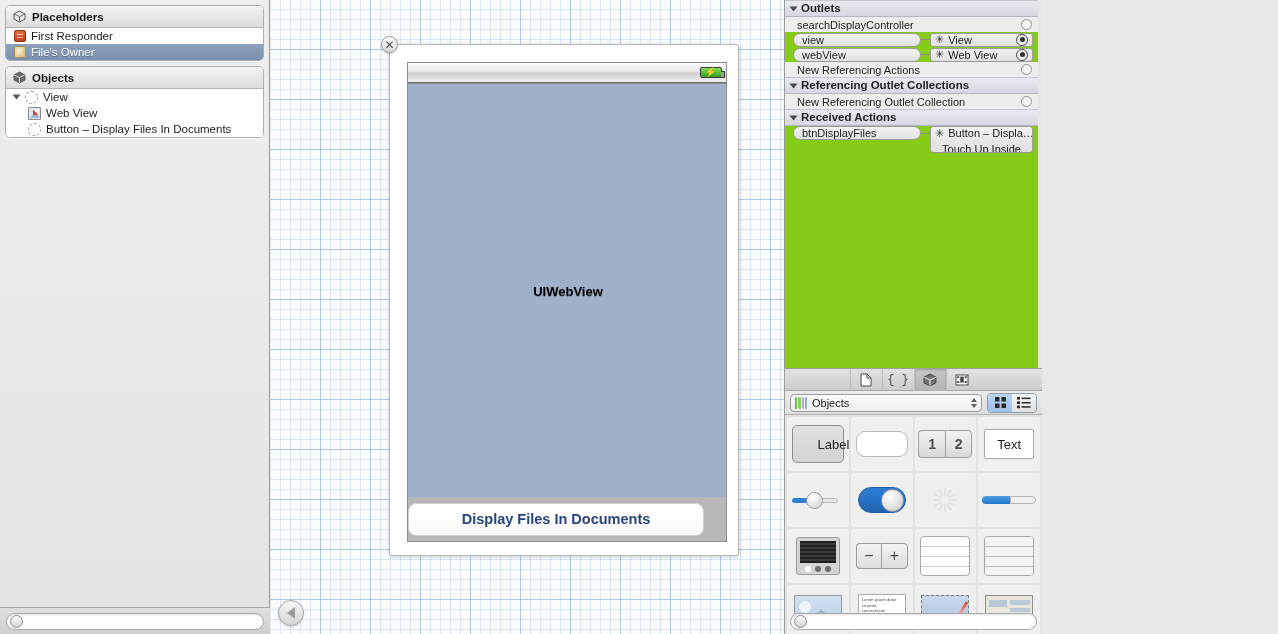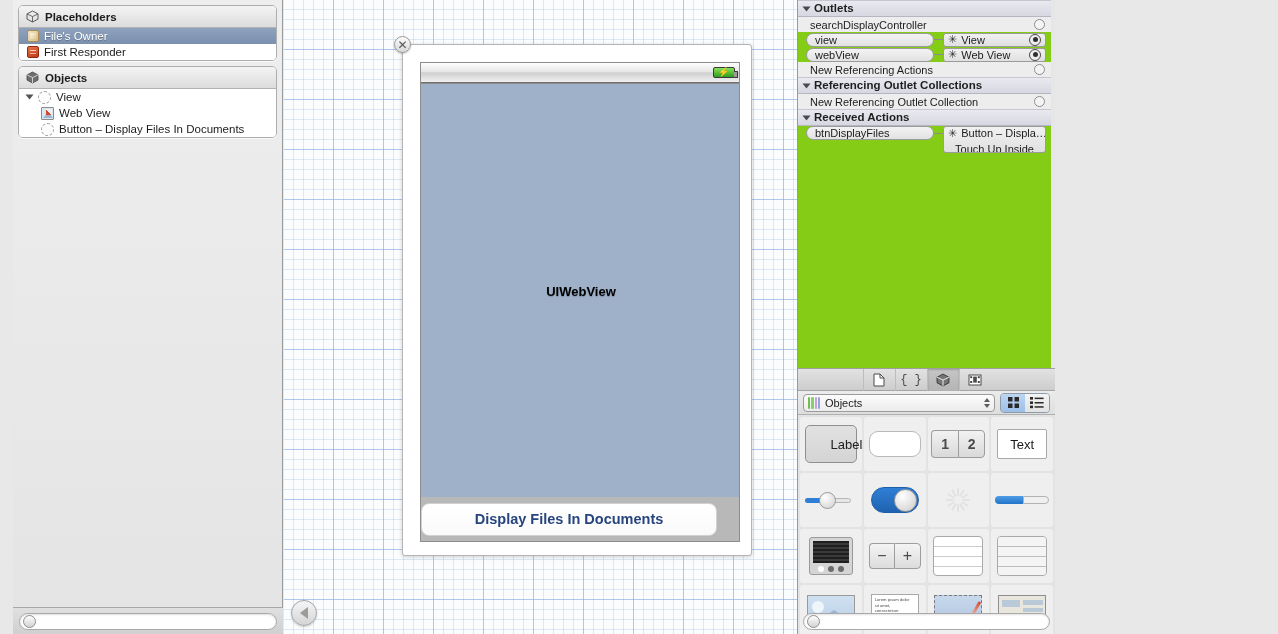--- a/index.html
+++ b/index.html
@@ -4,21 +4,21 @@
 <style>
   * { box-sizing: border-box; margin:0; padding:0; }
   html,body { width:1278px; height:634px; overflow:hidden; }
   body {
     font-family: "Liberation Sans", sans-serif;
     font-size: 11px;
     color:#1b1b1b;
     background:#e8e8e8;
     -webkit-font-smoothing: antialiased;
   }
-  .app { position:relative; width:1042px; height:634px;margin-left:13px; }
+  .app { position:relative; width:1042px; height:634px; }
 
   
   #left-pane {
     position:absolute; left:0; top:0; width:270px; height:634px;
     background:linear-gradient(#eeeeee,#e4e4e4);
     border-right:1px solid #9a9a9a;
   }
   .panel {
     margin:5px 5px 0 5px;
     border:1px solid #adadad;
@@ -404,27 +404,27 @@
       <div class="panel-head">
         <span class="ico ico-cube-outline">
           <svg width="13" height="13" viewBox="0 0 13 13">
               <path d="M6.5 1 12 3.9v5.2L6.5 12 1 9.1V3.9z" fill="none" stroke="#5a5a5a" stroke-width="1"></path>
               <path d="M1 3.9 6.5 6.6 12 3.9M6.5 6.6V12" fill="none" stroke="#5a5a5a" stroke-width="0.9"></path>
             </svg>
         </span>
         <span>Placeholders</span>
       </div>
       <div class="panel-body">
+        <div class="row tree-row">
+          <span class="ico ico-firstresp"></span>
+          <span>First Responder</span>
+        </div>
         <div class="row sel tree-row">
           <span class="ico ico-fileowner"></span>
           <span>File's Owner</span>
-        </div>
-        <div class="row tree-row">
-          <span class="ico ico-firstresp"></span>
-          <span>First Responder</span>
         </div>
       </div>
     </div>
 
     <div class="panel">
       <div class="panel-head">
         <span class="ico ico-cube-solid">
           <svg width="13" height="13" viewBox="0 0 13 13">
               <path d="M6.5 1 12 3.9v5.2L6.5 12 1 9.1V3.9z" fill="#6d6d6d" stroke="#4a4a4a" stroke-width=".8"></path>
               <path d="M1 3.9 6.5 6.6 12 3.9" fill="none" stroke="#eaeaea" stroke-width=".8"></path>

